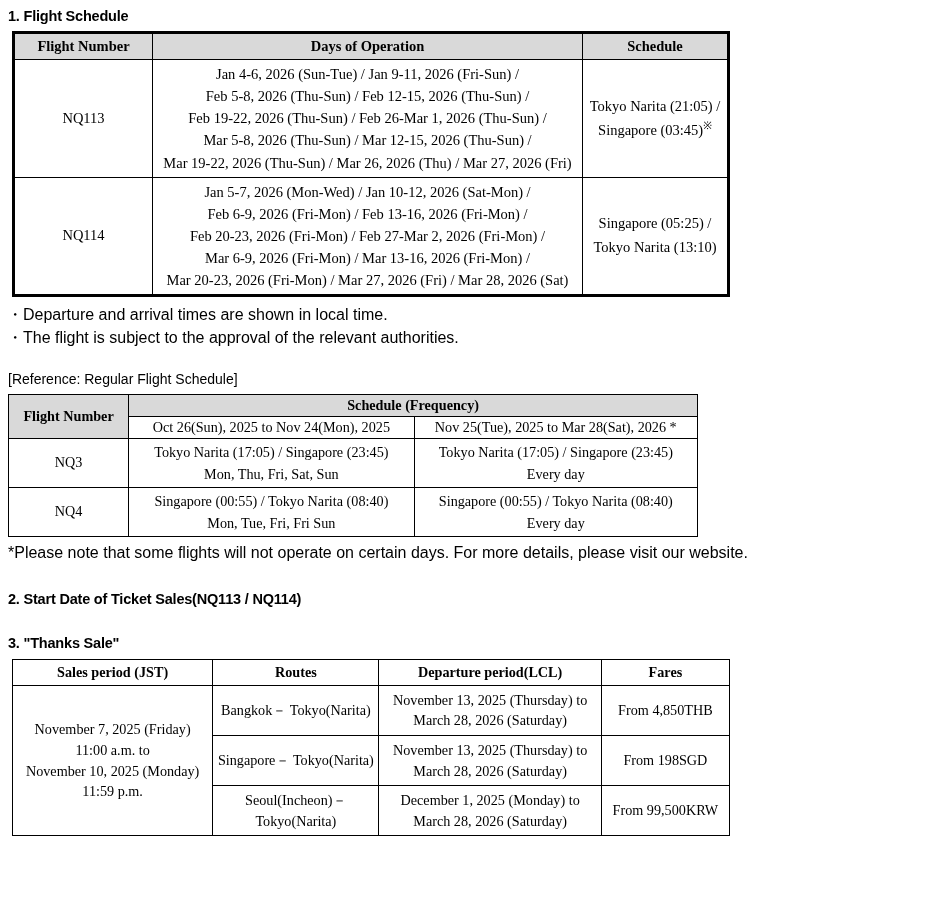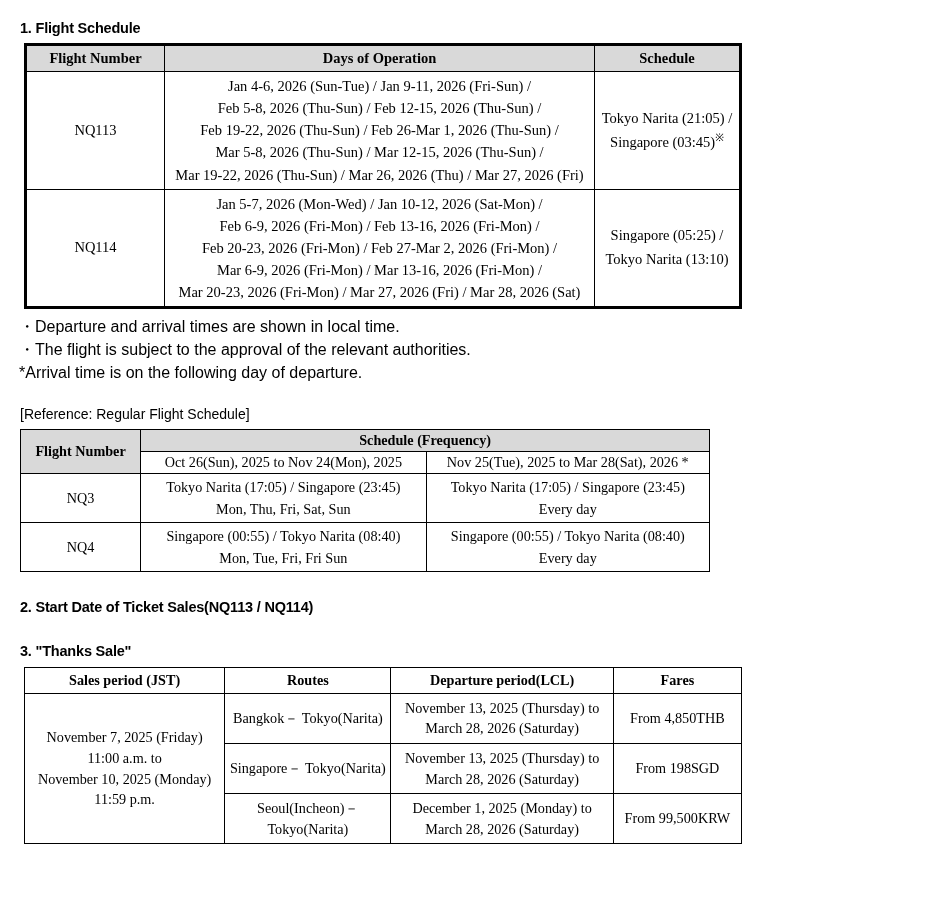--- a/index.html
+++ b/index.html
@@ -11,21 +11,21 @@
     width: 944px;
     height: 900px;
     font-family: "Liberation Sans", sans-serif;
     color: #000000;
     -webkit-font-smoothing: antialiased;
   }
   .page {
     position: relative;
     width: 875px;
     height: 900px;
-    padding: 12px;
+    padding: 0;
     box-sizing: border-box;
   }
 
   
   .sec-heading {
     font-family: "Liberation Sans", sans-serif;
     font-size: 14.5px;
     font-weight: bold;
     letter-spacing: -0.2px;
     margin: 0;
@@ -196,21 +196,20 @@
             <div>Tokyo Narita (13:10)</div>
           </td>
         </tr>
       </tbody>
     </table>
   </div>
 
   <div class="blk-notes1">
     <div class="note-line">・Departure and arrival times are shown in local time.</div>
     <div class="note-line">・The flight is subject to the approval of the relevant authorities.</div>
-    <div class="note-line">*Arrival time is on the following day of departure.</div>
   </div>
 
   <div class="blk-sub2">
     <div class="subhead">[Reference: Regular Flight Schedule]</div>
   </div>
 
   <div class="blk-t2">
     <table id="t-regular">
       <colgroup>
         <col class="col-fn2">
@@ -245,20 +244,23 @@
           </td>
           <td class="two-line">
             <div>Singapore (00:55) / Tokyo Narita (08:40)</div>
             <div>Every day</div>
           </td>
         </tr>
       </tbody>
     </table>
   </div>
 
+  <div class="blk-note2">
+    <div class="note-line">*Please note that some flights will not operate on certain days. For more details, please visit our website.</div>
+  </div>
 
   <div class="blk-h2">
     <div class="sec-heading">2. Start Date of Ticket Sales(NQ113 / NQ114)</div>
   </div>
 
   <div class="blk-h3">
     <div class="sec-heading">3. "Thanks Sale"</div>
   </div>
 
   <div class="blk-t3">

